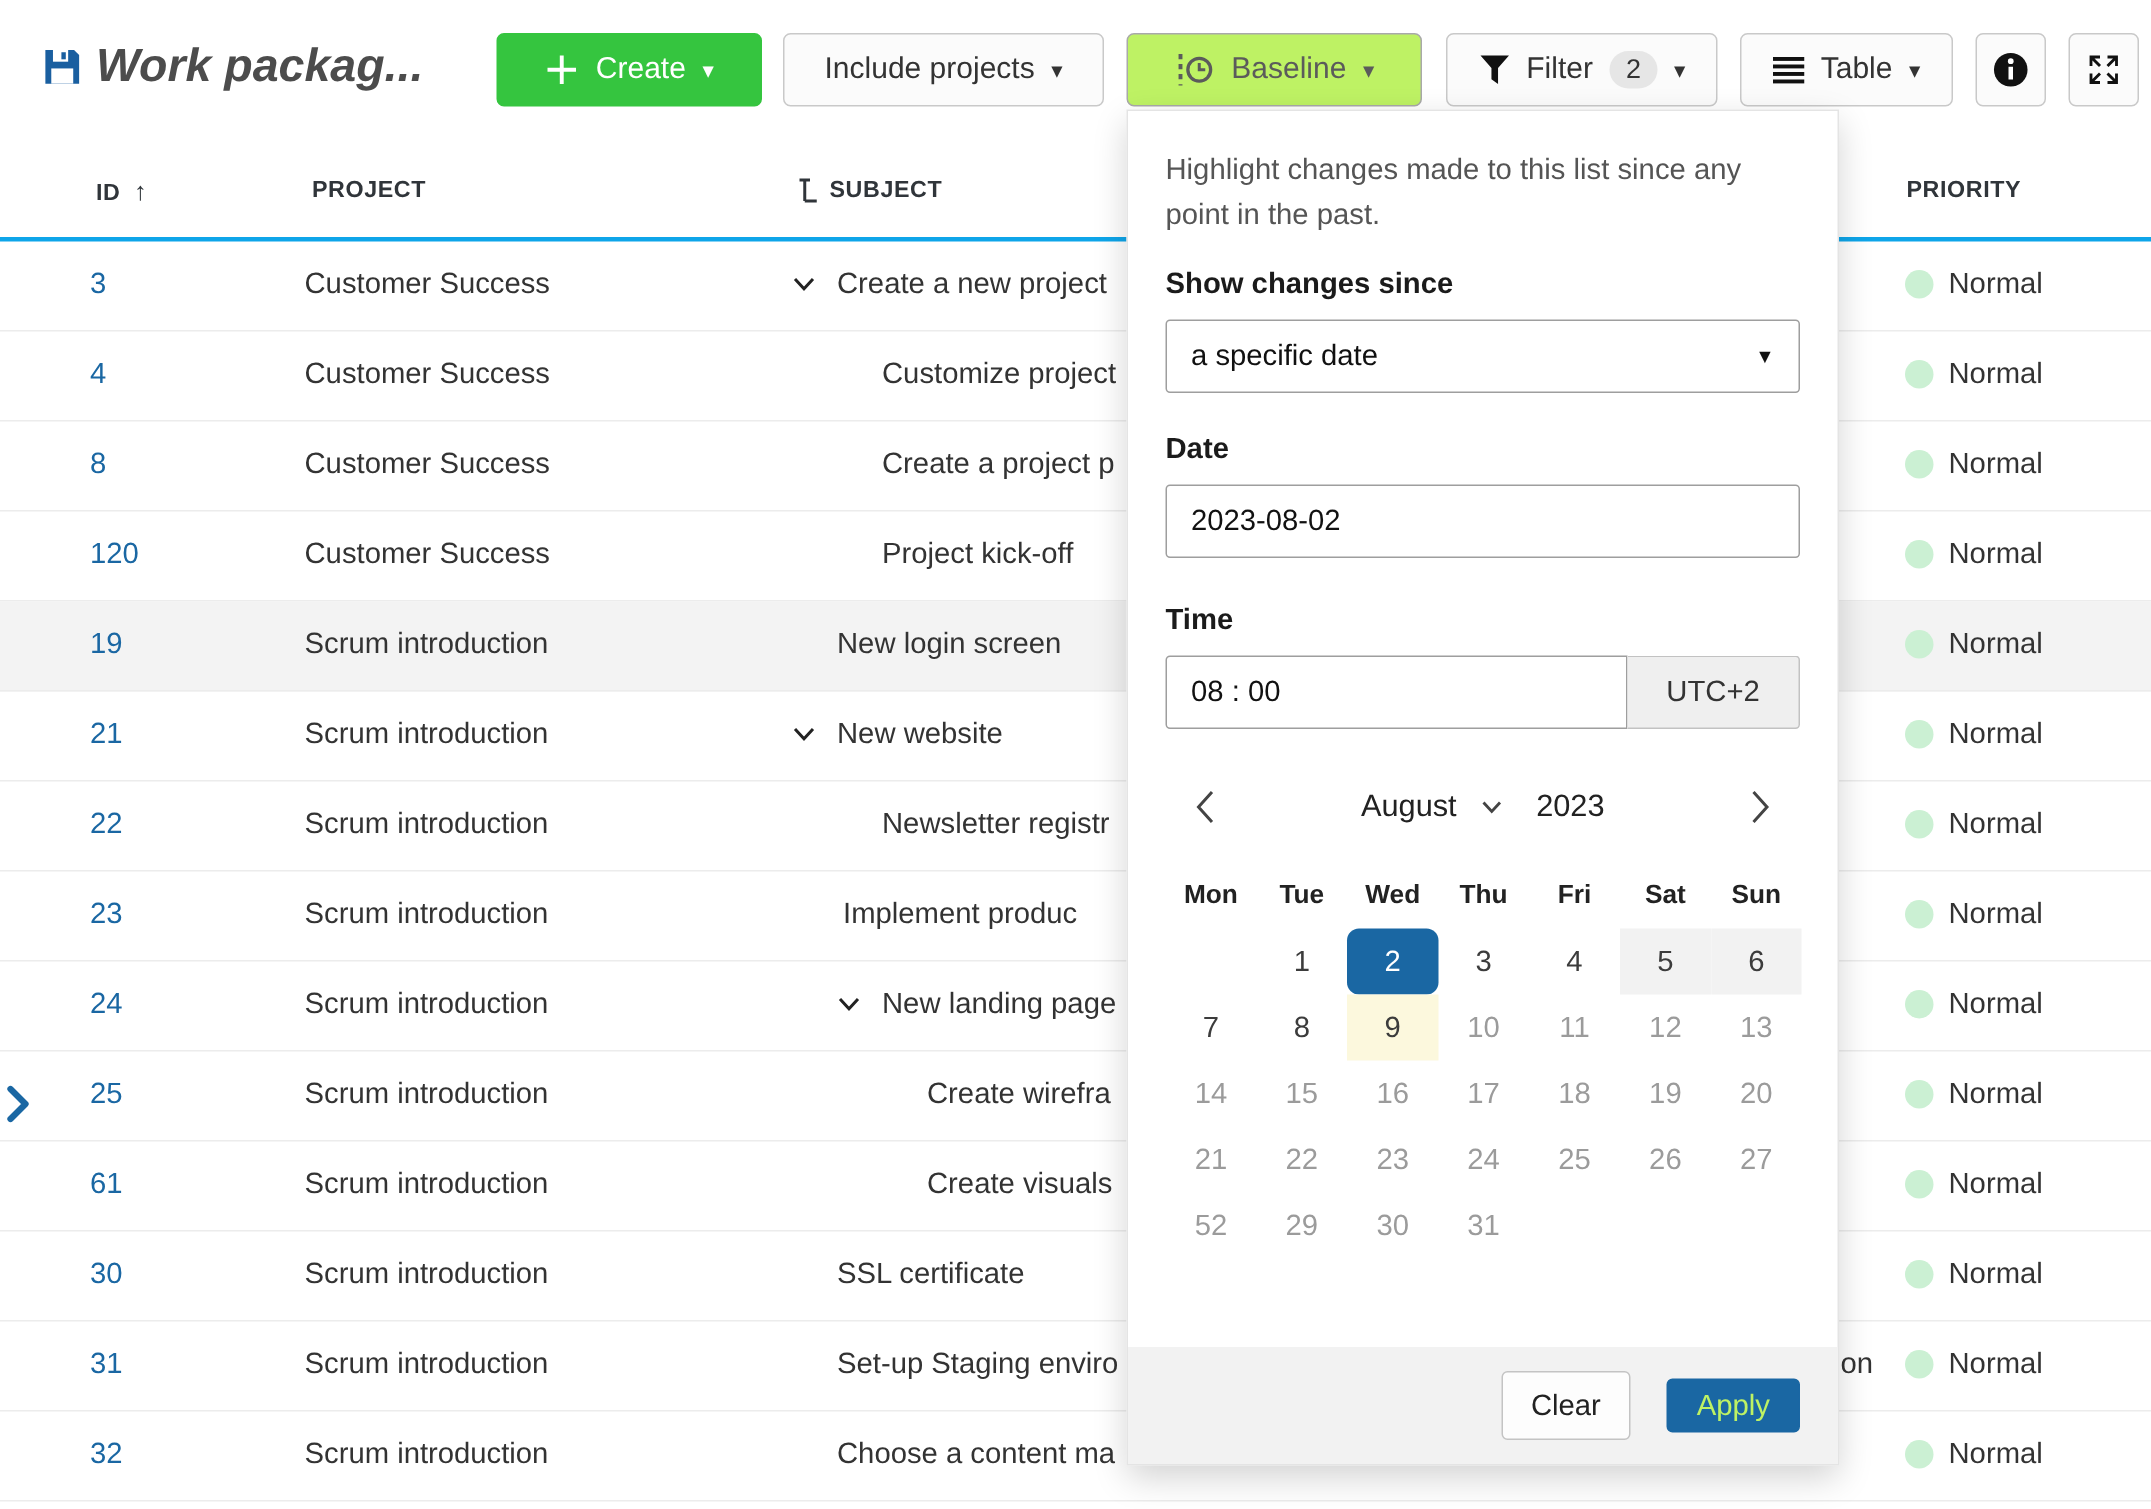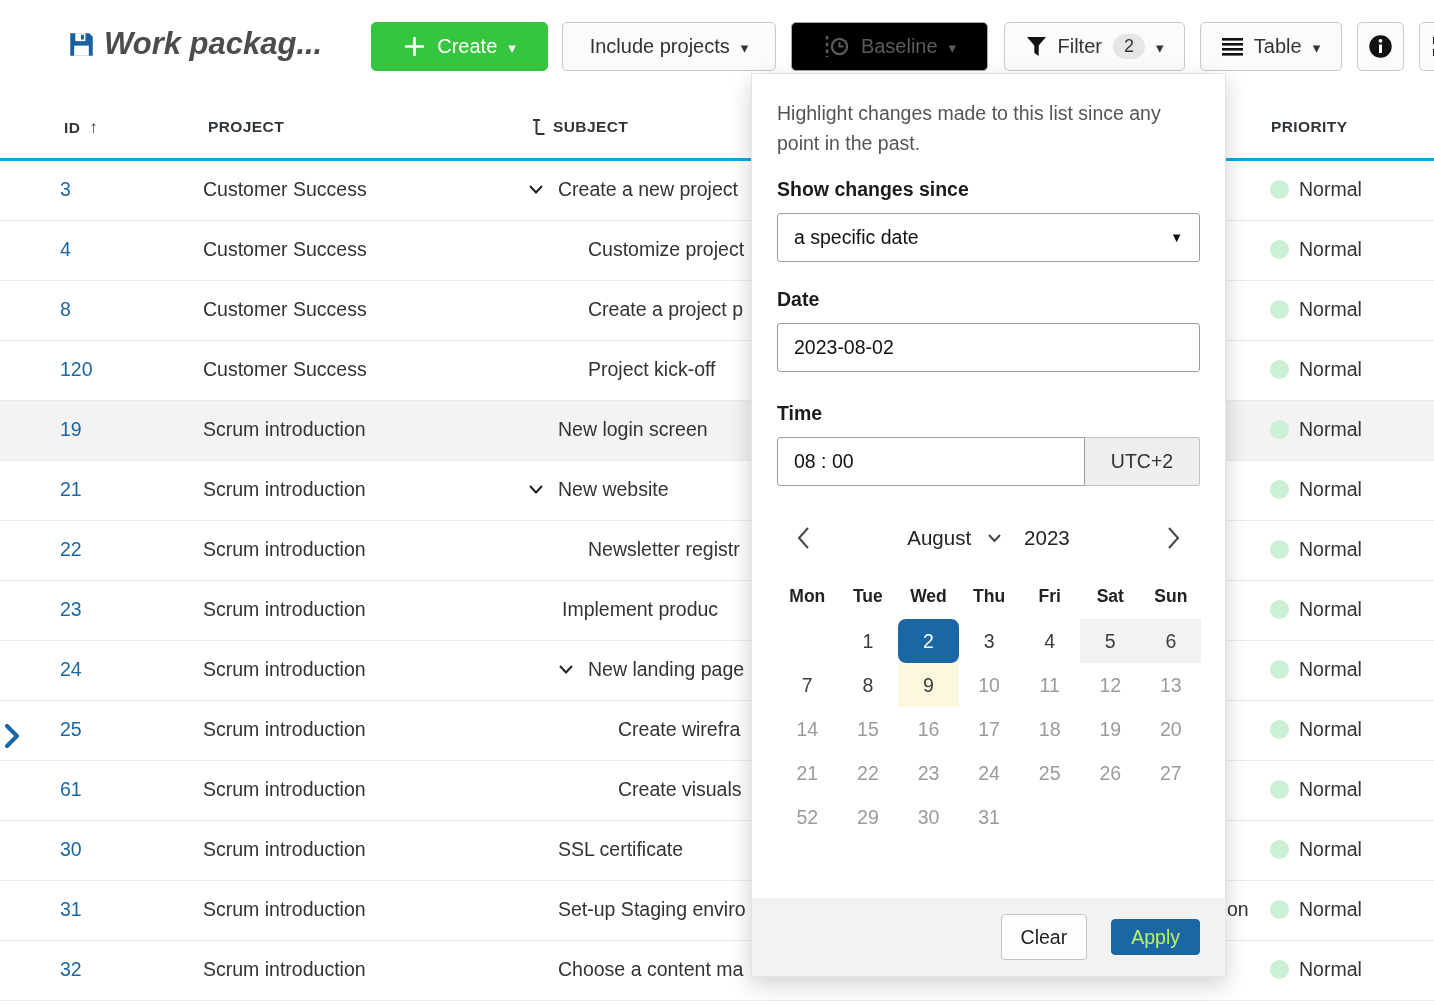--- a/index.html
+++ b/index.html
@@ -1,30 +1,30 @@
 <!DOCTYPE html>
 <html><head>
 <meta charset="utf-8">
 <style>
   * { box-sizing: border-box; margin: 0; padding: 0; }
   html,body { width:1434px; height:1006px; overflow:hidden; background:#fff;
               font-family:"Liberation Sans", sans-serif; }
   .stage { position:relative; width:1434px; height:1006px; background:#fff; }
 
   
-  .toolbar { position:absolute; top:0; left:0; width:1322px; height:94px; background:#fff; z-index:5;margin-left:40px; }
+  .toolbar { position:absolute; top:0; left:0; width:1322px; height:94px; background:#fff; z-index:5; }
   .save-ic { position:absolute; left:28px; top:31px; width:27px; height:27px; }
   .page-title { position:absolute; left:64px; top:26px; width:250px; font-size:31px; font-weight:bold;
                 font-style:italic; color:#4c4c4c; white-space:nowrap; overflow:hidden; }
   .tbtn { position:absolute; top:22px; height:49px; display:inline-flex; align-items:center;
           justify-content:center; gap:11px; background:#fbfbfb; border:1px solid #c9c9c9;
           border-radius:5px; font-size:20px; color:#333; cursor:pointer; padding:0 18px; }
   .btn-create { left:331px; width:177px; background:#35c53f; border-color:#35c53f; color:#fff; }
   .btn-include { left:522px; width:214px; }
-  .btn-baseline { left:751px; width:197px; background:#000000; border-color:#a9a9a9; color:#5b5b5b; }
+  .btn-baseline { left:751px; width:197px; background:#bef264; border-color:#a9a9a9; color:#5b5b5b; }
   .btn-filter { left:964px; width:181px; }
   .btn-table { left:1160px; width:142px; }
   .btn-info { left:1317px; width:47px; padding:0; }
   .btn-fullscreen { left:1379px; width:47px; padding:0; }
   .caret { font-size:15px; line-height:1; position:relative; top:1px; }
   .btn-create .caret { color:#fff; }
   .filter-badge { background:#e6e6e6; border-radius:13px; padding:2px 11px; font-size:18px; color:#333; }
 
   
   .thead { position:absolute; top:100px; left:0; width:1434px; height:61px; border-bottom:3px solid #0ea5e9; }

